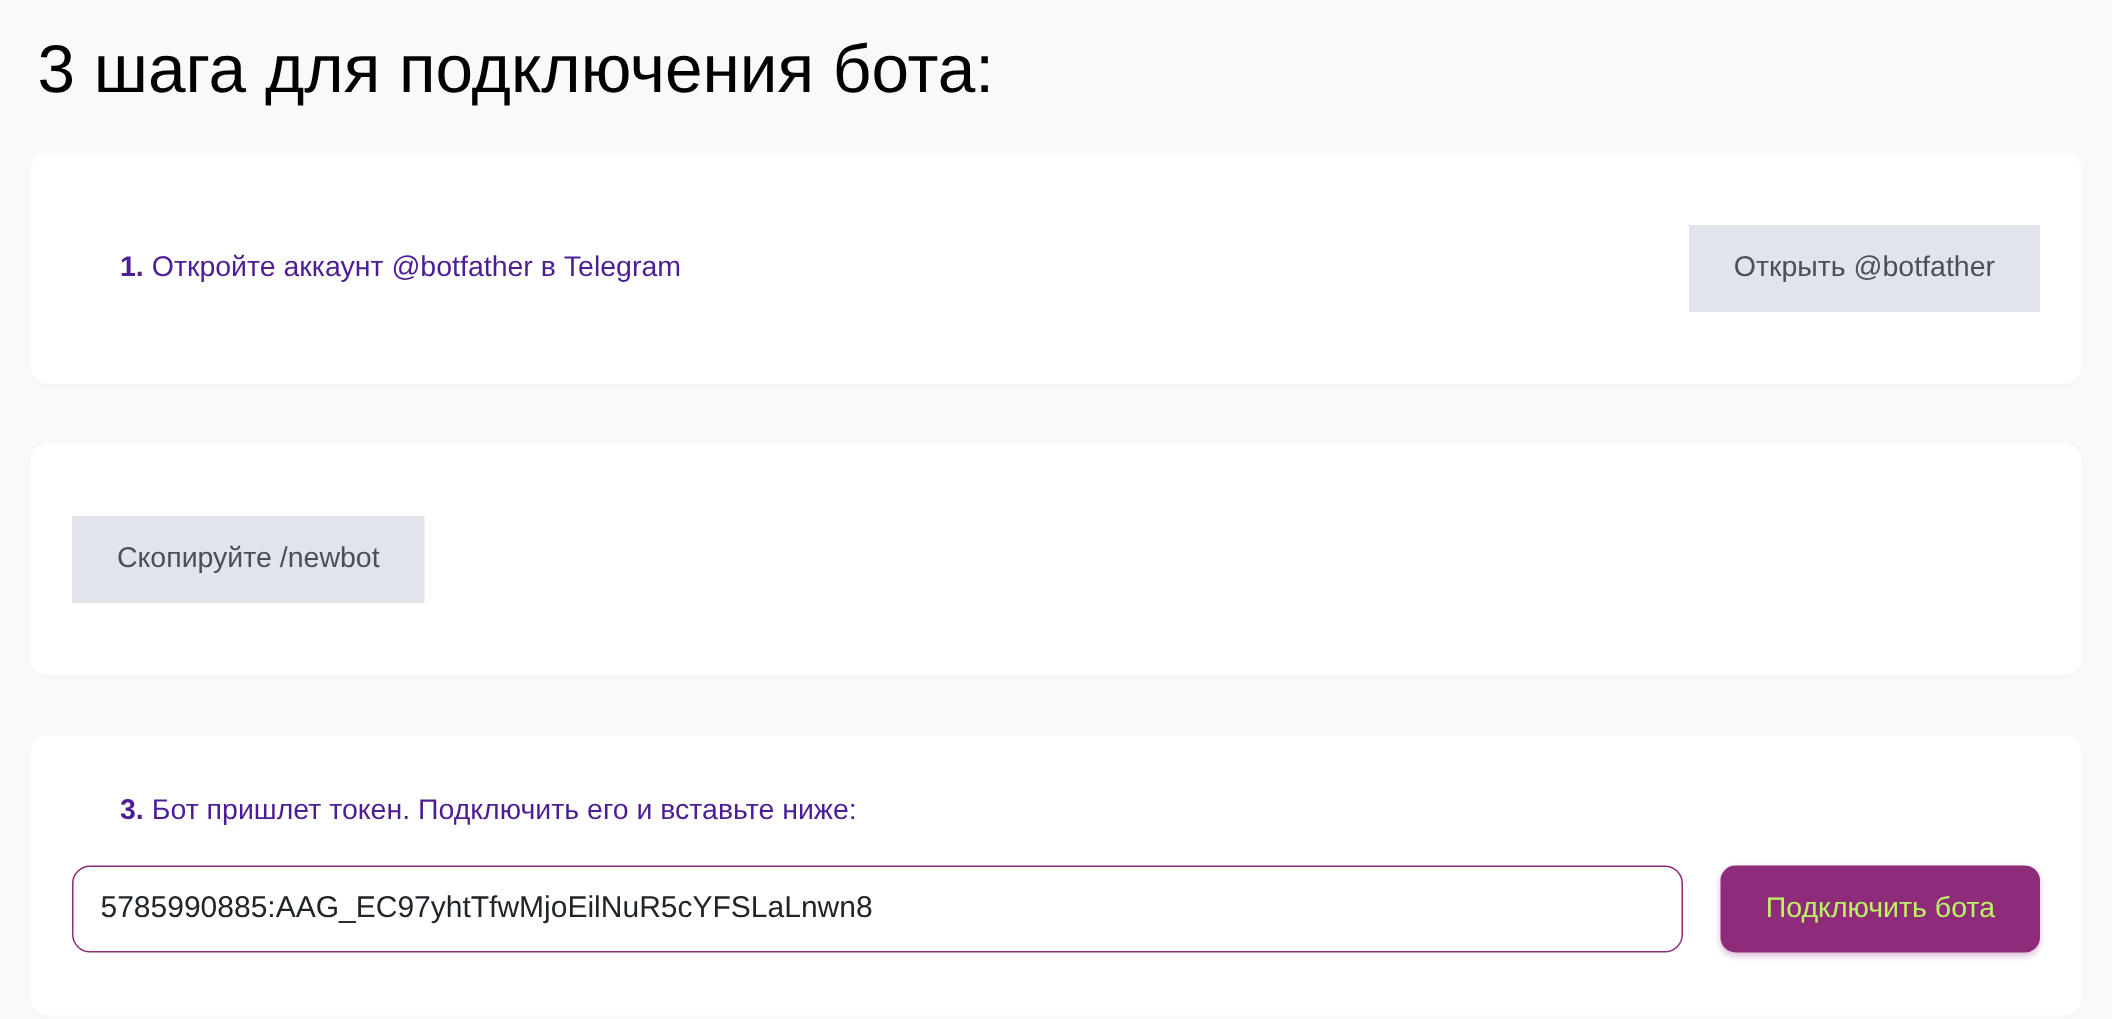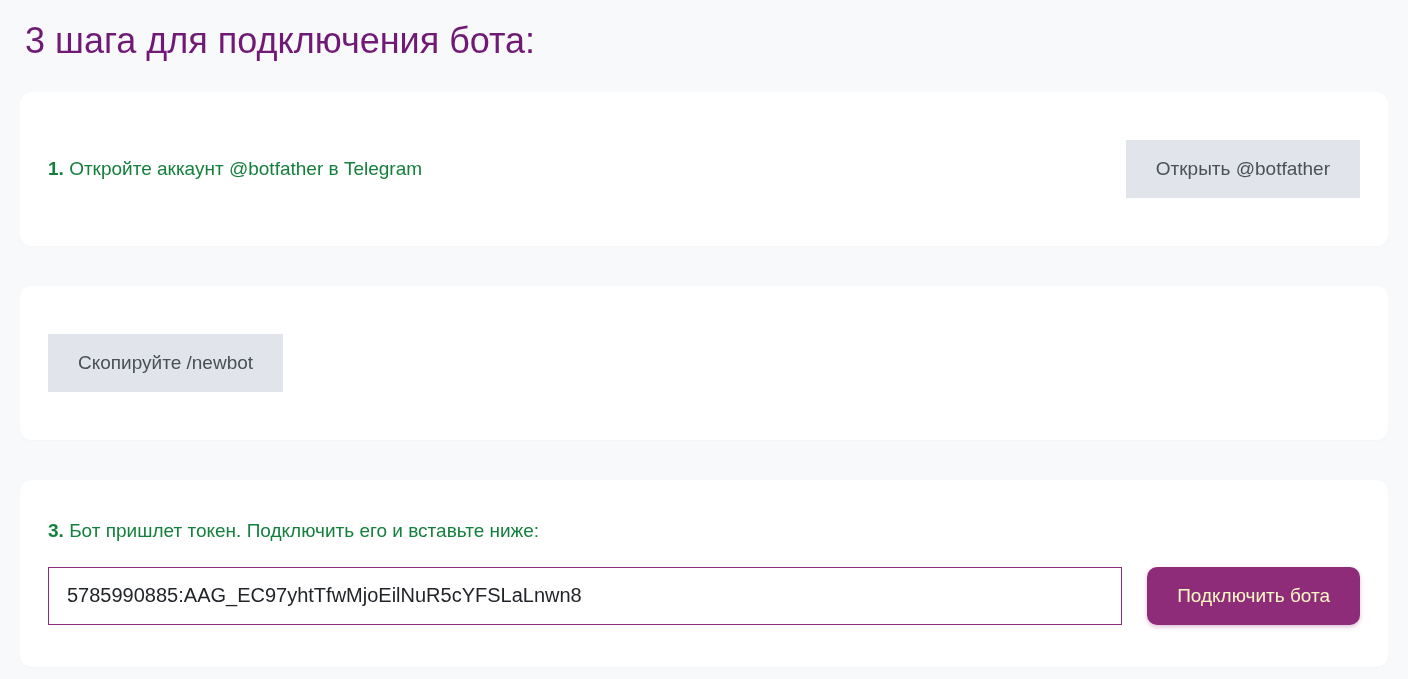--- a/index.html
+++ b/index.html
@@ -8,83 +8,84 @@
       box-sizing: border-box;
     }
     body {
       font-family: 'Segoe UI', Tahoma, Geneva, Verdana, sans-serif;
       background-color: #f8f9fb;
       padding: 20px;
       width: 1408px;
       height: 679px;
     }
     .page-title {
-      font-size: 36px;
+      font-size: 45px;
       font-weight: 400;
-      color: #701a75;
+      color: #000000;
       margin-bottom: 30px;
       padding-left: 5px;
     }
     .step-card {
       background-color: #ffffff;
       border-radius: 12px;
       padding: 48px 28px;
       margin-bottom: 40px;
       display: flex;
       align-items: center;
       justify-content: space-between;
       box-shadow: 0 1px 3px rgba(0,0,0,0.02);
     }
     .step-card-3 {
       padding: 38px 28px 42px 28px;
       display: block;
     }
     .step-text {
       font-size: 19px;
-      color: #15803d;
+      color: #4c1d95;
       line-height: 1.4;
+      margin-left: 32px;
     }
     .step-number {
       font-weight: 700;
     }
     .btn-secondary {
       background-color: #e1e4ea;
       color: #495057;
       border: none;
       border-radius: 0;
       padding: 18px 30px;
       font-size: 19px;
       cursor: pointer;
       font-family: inherit;
       white-space: nowrap;
     }
     .btn-primary {
       background-color: #8e2c7a;
-      color: #fef9c3;
+      color: #bef264;
       border: none;
       border-radius: 10px;
       padding: 18px 30px;
       font-size: 19px;
       cursor: pointer;
       font-family: inherit;
       white-space: nowrap;
       box-shadow: 0 2px 4px rgba(142,44,122,0.3);
     }
     .step-3-header {
       margin-bottom: 22px;
     }
     .step-3-row {
       display: flex;
       align-items: stretch;
       gap: 25px;
     }
     .token-input {
       flex: 1;
       border: 1.5px solid #8e2c7a;
-      border-radius: 0;
+      border-radius: 12px;
       padding: 16px 18px;
       font-size: 20px;
       color: #212529;
       font-family: inherit;
       outline: none;
     }
   </style>
 </head>
 <body>
 

